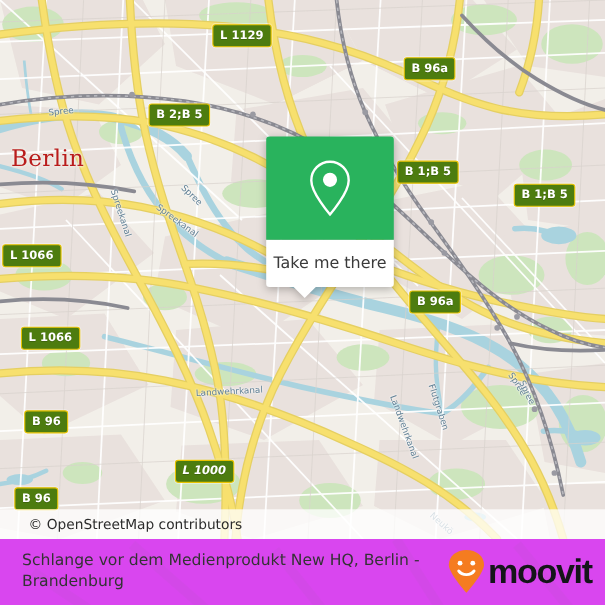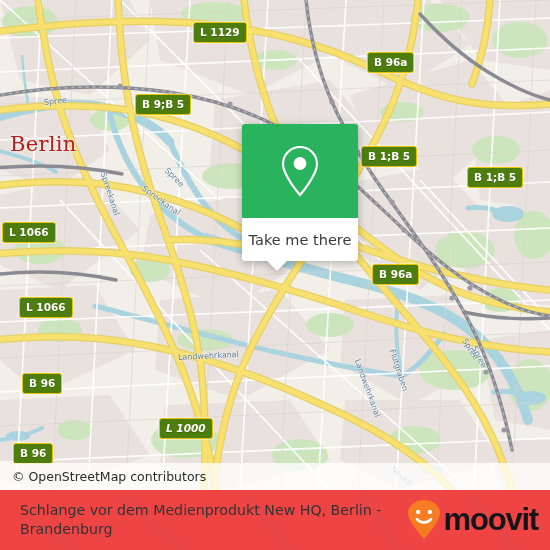--- a/index.html
+++ b/index.html
@@ -110,29 +110,29 @@
     width: 550px;
     height: 27px;
     background: rgba(255,255,255,0.76);
     display: flex;
     align-items: center;
   }
   #attribution-text {
     font-family: "DejaVu Sans", sans-serif;
     font-size: 12.5px;
     color: #2b2b2b;
-    padding-left: 12px;
+    padding-left: 26px;
   }
 
   
   #footer {
     position: absolute;
     left: 0; top: 490px;
     width: 550px; height: 60px;
-    background: #ef4444;
+    background: #d946ef;
     display: flex;
     align-items: center;
     overflow: hidden;
   }
   #footer-watermark {
     position: absolute;
     left: 0; top: -490px;
     opacity: 0.05;
     pointer-events: none;
   }
@@ -386,21 +386,21 @@
         <div class="map-label water-label" style="left: 357px; top: 355px; transform: rotate(70deg); transform-origin: left center;">Landwehrkanal</div>
         <div class="map-label water-label" style="left: 392px; top: 345px; transform: rotate(72deg); transform-origin: left center;">Flutgraben</div>
         <div class="map-label water-label" style="left: 464px; top: 335px; transform: rotate(57deg); transform-origin: left center;">Spree</div>
         <div class="map-label water-label" style="left: 474px; top: 342px; transform: rotate(64deg); transform-origin: left center;">Spree</div>
         <div class="map-label water-label" style="left: 392px; top: 463px; transform: rotate(42deg); transform-origin: left center;">Neukö</div>
       </div>
 
     <div id="shields">
         <div class="shield" style="left: 193px; top: 22px;">L 1129</div>
         <div class="shield" style="left: 367px; top: 52px;">B 96a</div>
-        <div class="shield" style="left: 135px; top: 94px;">B 9;B 5</div>
+        <div class="shield" style="left: 135px; top: 94px;">B 2;B 5</div>
         <div class="shield" style="left: 361px; top: 146px;">B 1;B 5</div>
         <div class="shield" style="left: 467px; top: 167px;">B 1;B 5</div>
         <div class="shield" style="left: 2px; top: 222px;">L 1066</div>
         <div class="shield" style="left: 19px; top: 297px;">L 1066</div>
         <div class="shield" style="left: 372px; top: 264px;">B 96a</div>
         <div class="shield" style="left: 22px; top: 373px;">B 96</div>
         <div class="shield" style="left: 159px; top: 418px; font-style: italic;">L 1000</div>
         <div class="shield" style="left: 13px; top: 443px;">B 96</div>
       </div>
 

